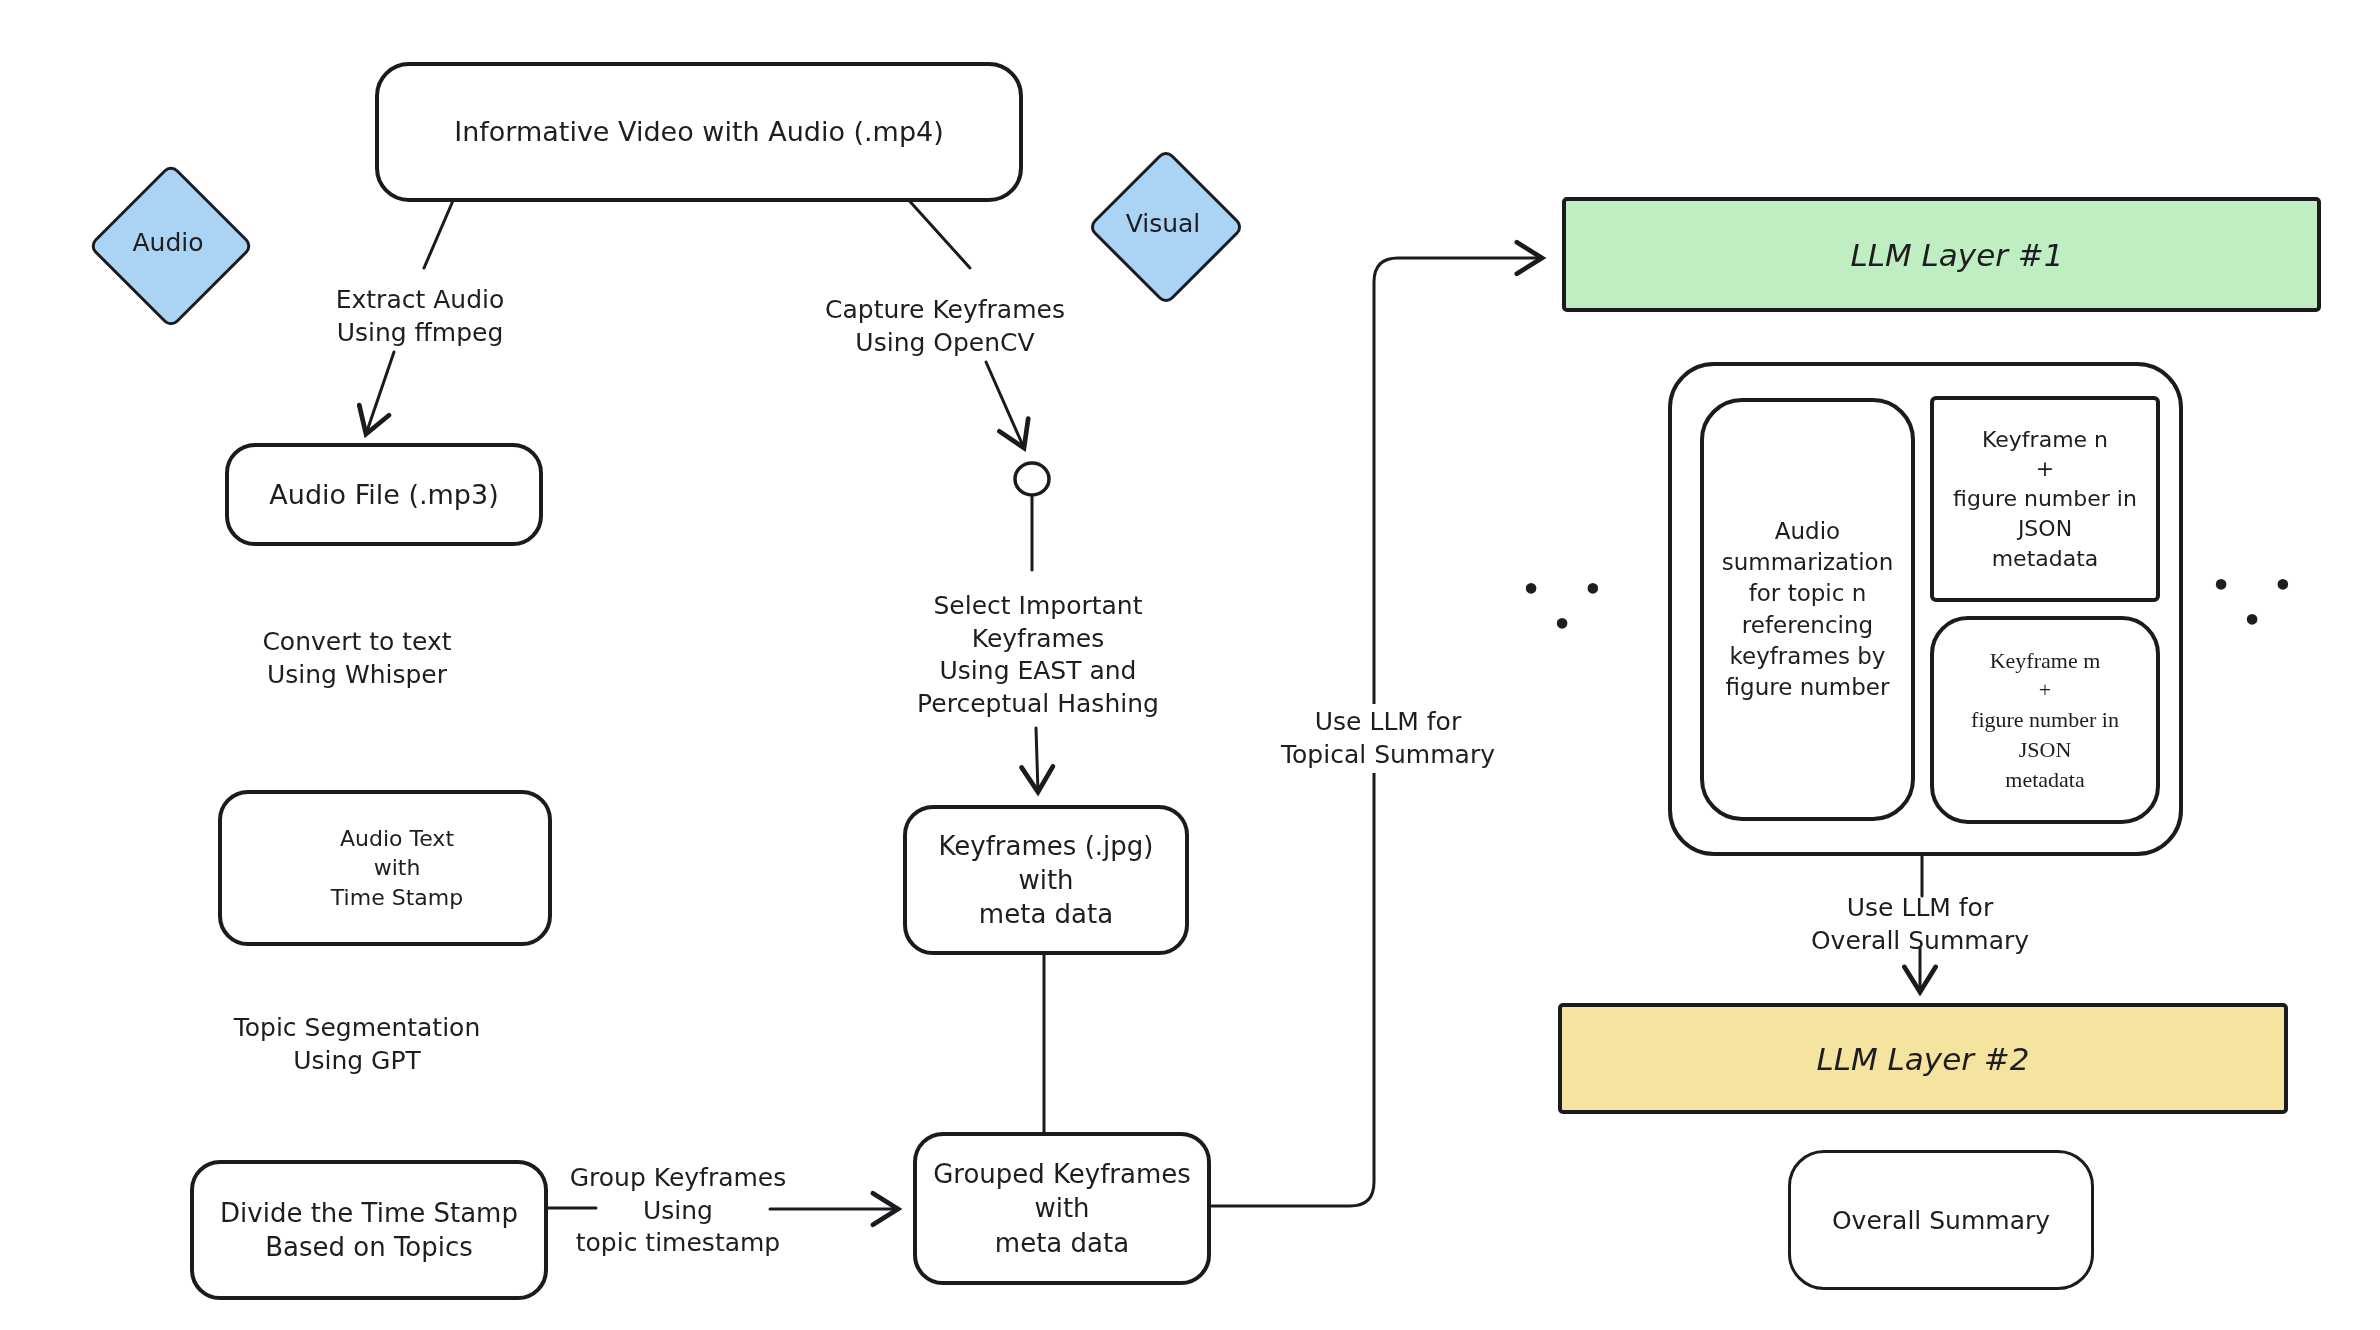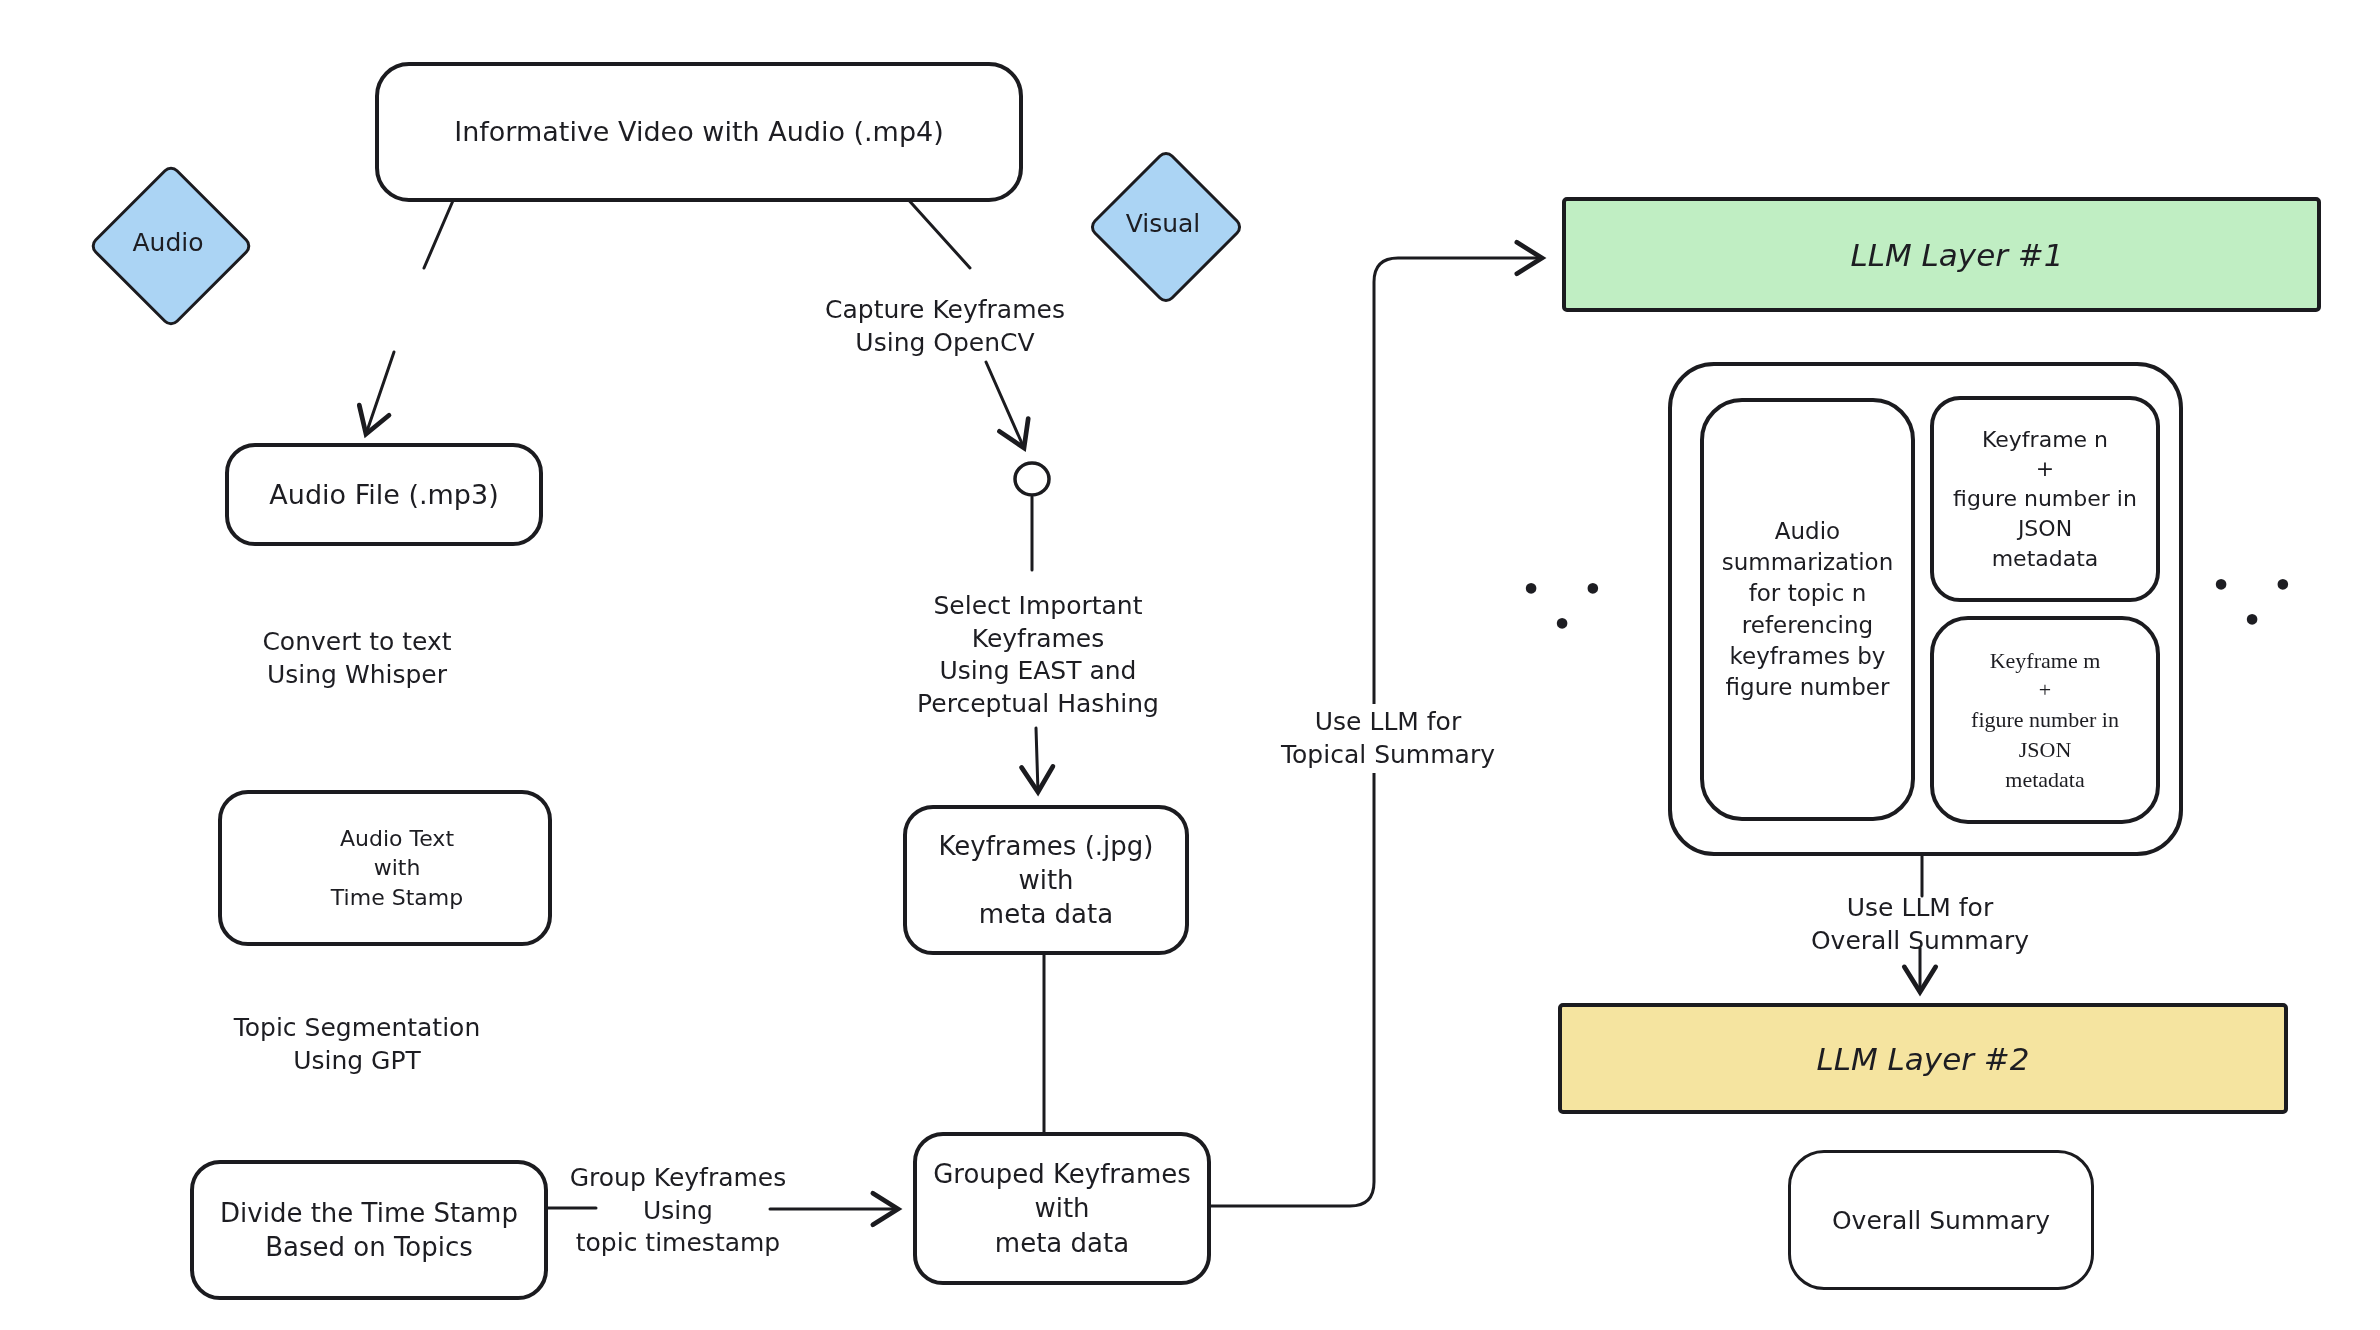--- a/index.html
+++ b/index.html
@@ -76,38 +76,40 @@
 
   <div class="bar" style="left: 1562px; top: 197px; width: 720px; height: 107px; background-color: rgb(192, 238, 195); padding-left: 31px;">LLM Layer #1</div>
 
   <div class="node" style="left:1668px;top:362px;width:507px;height:486px;border-radius:46px;background:#fff;"></div>
   <div class="node inner" style="left:1700px;top:398px;width:207px;height:415px;border-radius:42px;font-size:23px;">Audio
 summarization
 for topic n
 referencing
 keyframes by
 figure number</div>
-  <div class="node inner" style="left:1930px;top:396px;width:222px;height:198px;border-radius:30px;font-size:22px;">Keyframe n
+  <div class="node inner" style="left:1930px;top:396px;width:222px;height:198px;border-radius:6px;font-size:22px;">Keyframe n
 +
 figure number in
 JSON
 metadata</div>
   <div class="node inner" style="left:1930px;top:616px;width:222px;height:200px;border-radius:38px;font-size:22px;font-family:Liberation Serif, serif;">Keyframe m
 +
 figure number in
 JSON
 metadata</div>
 
   <div class="dots" style="left:1495px;top:572px;width:150px;">• • •</div>
   <div class="dots" style="left:2185px;top:568px;width:150px;">• • •</div>
 
   <div class="bar" style="left: 1558px; top: 1003px; width: 722px; height: 103px; background-color: rgb(245, 228, 160);">LLM Layer #2</div>
 
   <div class="node" style="left:1788px;top:1150px;width:300px;height:134px;font-size:25px;border:3px solid #1b1b1f;border-radius:36px;">Overall Summary</div>
 
+  <div class="lbl" style="left:300px;top:284px;width:240px;">Extract Audio
+Using ffmpeg</div>
   <div class="lbl" style="left:805px;top:294px;width:280px;">Capture Keyframes
 Using OpenCV</div>
   <div class="lbl" style="left:237px;top:626px;width:240px;">Convert to text
 Using Whisper</div>
   <div class="lbl" style="left:898px;top:590px;width:280px;">Select Important
 Keyframes
 Using EAST and
 Perceptual Hashing</div>
   <div class="lbl" style="left:217px;top:1012px;width:280px;">Topic Segmentation
 Using GPT</div>

